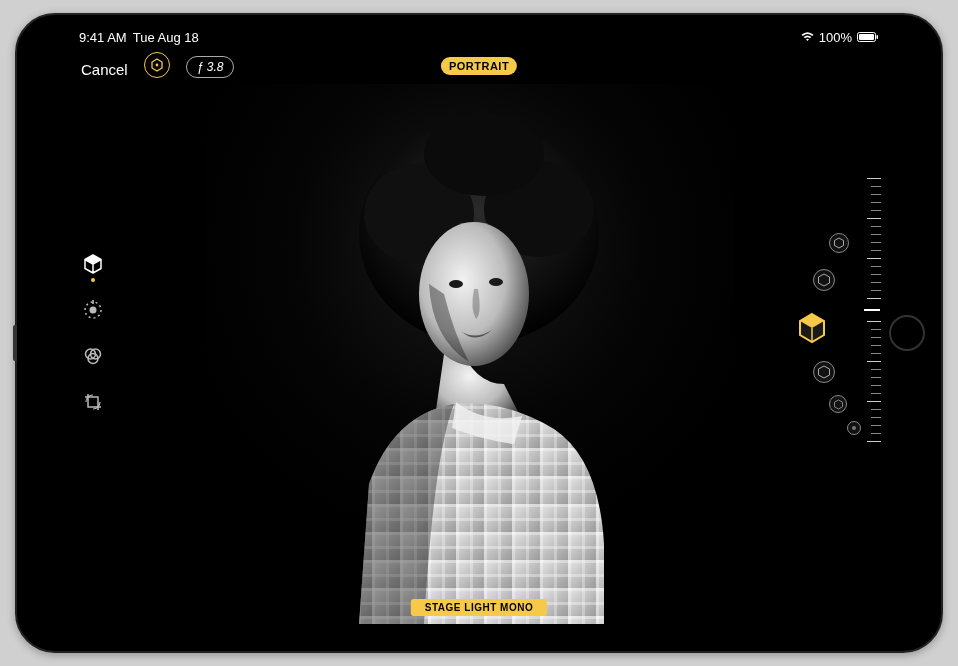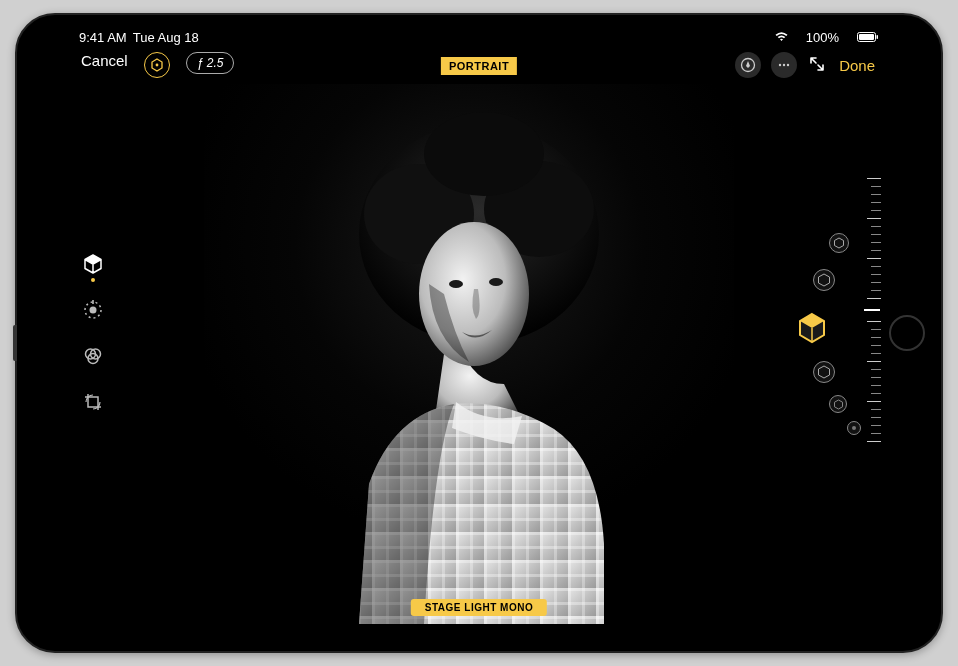--- a/index.html
+++ b/index.html
@@ -60,33 +60,33 @@
   height: 20px;
   display: flex;
   justify-content: space-between;
   align-items: center;
   padding: 2px 10px 0;
   font-size: 13px;
   color: #fff;
   font-weight: 500;
 }
 .status-left { display: flex; gap: 6px; }
-.status-right { display: flex; gap: 18px; }
+.status-right { display: flex; gap: 5px; }
 .wifi-icon, .battery-icon { display: inline-flex; align-items: center; }
 .top-bar {
   position: absolute;
   top: 22px;
   left: 0;
   right: 0;
   height: 34px;
   display: flex;
   align-items: center;
   padding: 0 12px;
 }
-.top-left { display: flex; align-items: flex-start; gap: 16px; }
+.top-left { display: flex; align-items: flex-end; gap: 16px; }
 .cancel-btn {
   color: #fff;
   font-size: 15px;
   background: none;
   border: none;
   cursor: pointer;
 }
 .hex-active-btn {
   width: 26px;
   height: 26px;
@@ -117,21 +117,21 @@
   left: 50%;
   transform: translateX(-50%);
 }
 .portrait-badge {
   background: #f7c948;
   color: #000;
   font-size: 11px;
   font-weight: 700;
   letter-spacing: 0.5px;
   padding: 3px 8px;
-  border-radius: 0;
+  border-radius: 9px;
 }
 .top-right {
   margin-left: auto;
   display: flex;
   align-items: center;
   gap: 10px;
 }
 .circle-btn {
   width: 26px;
   height: 26px;
@@ -284,49 +284,28 @@
     <div class="top-bar">
       <div class="top-left">
         <button class="cancel-btn">Cancel</button>
         <button class="hex-active-btn">
           <svg width="14" height="14" viewBox="0 0 14 14">
               <polygon points="7,1 12,4 12,10 7,13 2,10 2,4" fill="none" stroke="#f7c948" stroke-width="1.3"></polygon>
               <circle cx="7" cy="7" r="1.4" fill="#f7c948"></circle>
             </svg>
         </button>
         <button class="f-stop-btn">
-          <span>ƒ 2.5</span>
+          <span>ƒ 3.8</span>
         </button>
       </div>
 
       <div class="top-center">
         <span class="portrait-badge">PORTRAIT</span>
       </div>
 
-      <div class="top-right">
-        <button class="circle-btn">
-          <svg width="16" height="16" viewBox="0 0 16 16">
-              <circle cx="8" cy="8" r="6.5" fill="none" stroke="#ccc" stroke-width="1.3"></circle>
-              <path d="M8 4 L10 9 L8 11 L6 9 Z" fill="#ccc"></path>
-            </svg>
-        </button>
-        <button class="circle-btn">
-          <svg width="14" height="14" viewBox="0 0 14 14">
-              <circle cx="3" cy="7" r="1.2" fill="#ccc"></circle>
-              <circle cx="7" cy="7" r="1.2" fill="#ccc"></circle>
-              <circle cx="11" cy="7" r="1.2" fill="#ccc"></circle>
-            </svg>
-        </button>
-        <button class="expand-btn">
-          <svg width="20" height="20" viewBox="0 0 20 20">
-              <path d="M4 4 L9 4 M4 4 L4 9 M4 4 L9 9 M16 16 L11 16 M16 16 L16 11 M16 16 L11 11" stroke="#fff" stroke-width="1.6" fill="none" stroke-linecap="round"></path>
-            </svg>
-        </button>
-        <button class="done-btn">Done</button>
-      </div>
     </div>
 
     <div class="canvas">
       <svg class="portrait-illustration" viewBox="0 0 530 540" preserveAspectRatio="xMidYMid slice">
         <defs>
           <radialGradient id="spot" cx="50%" cy="30%" r="55%">
             <stop offset="0%" stop-color="#1a1a1a"></stop>
             <stop offset="60%" stop-color="#050505"></stop>
             <stop offset="100%" stop-color="#000"></stop>
           </radialGradient>

